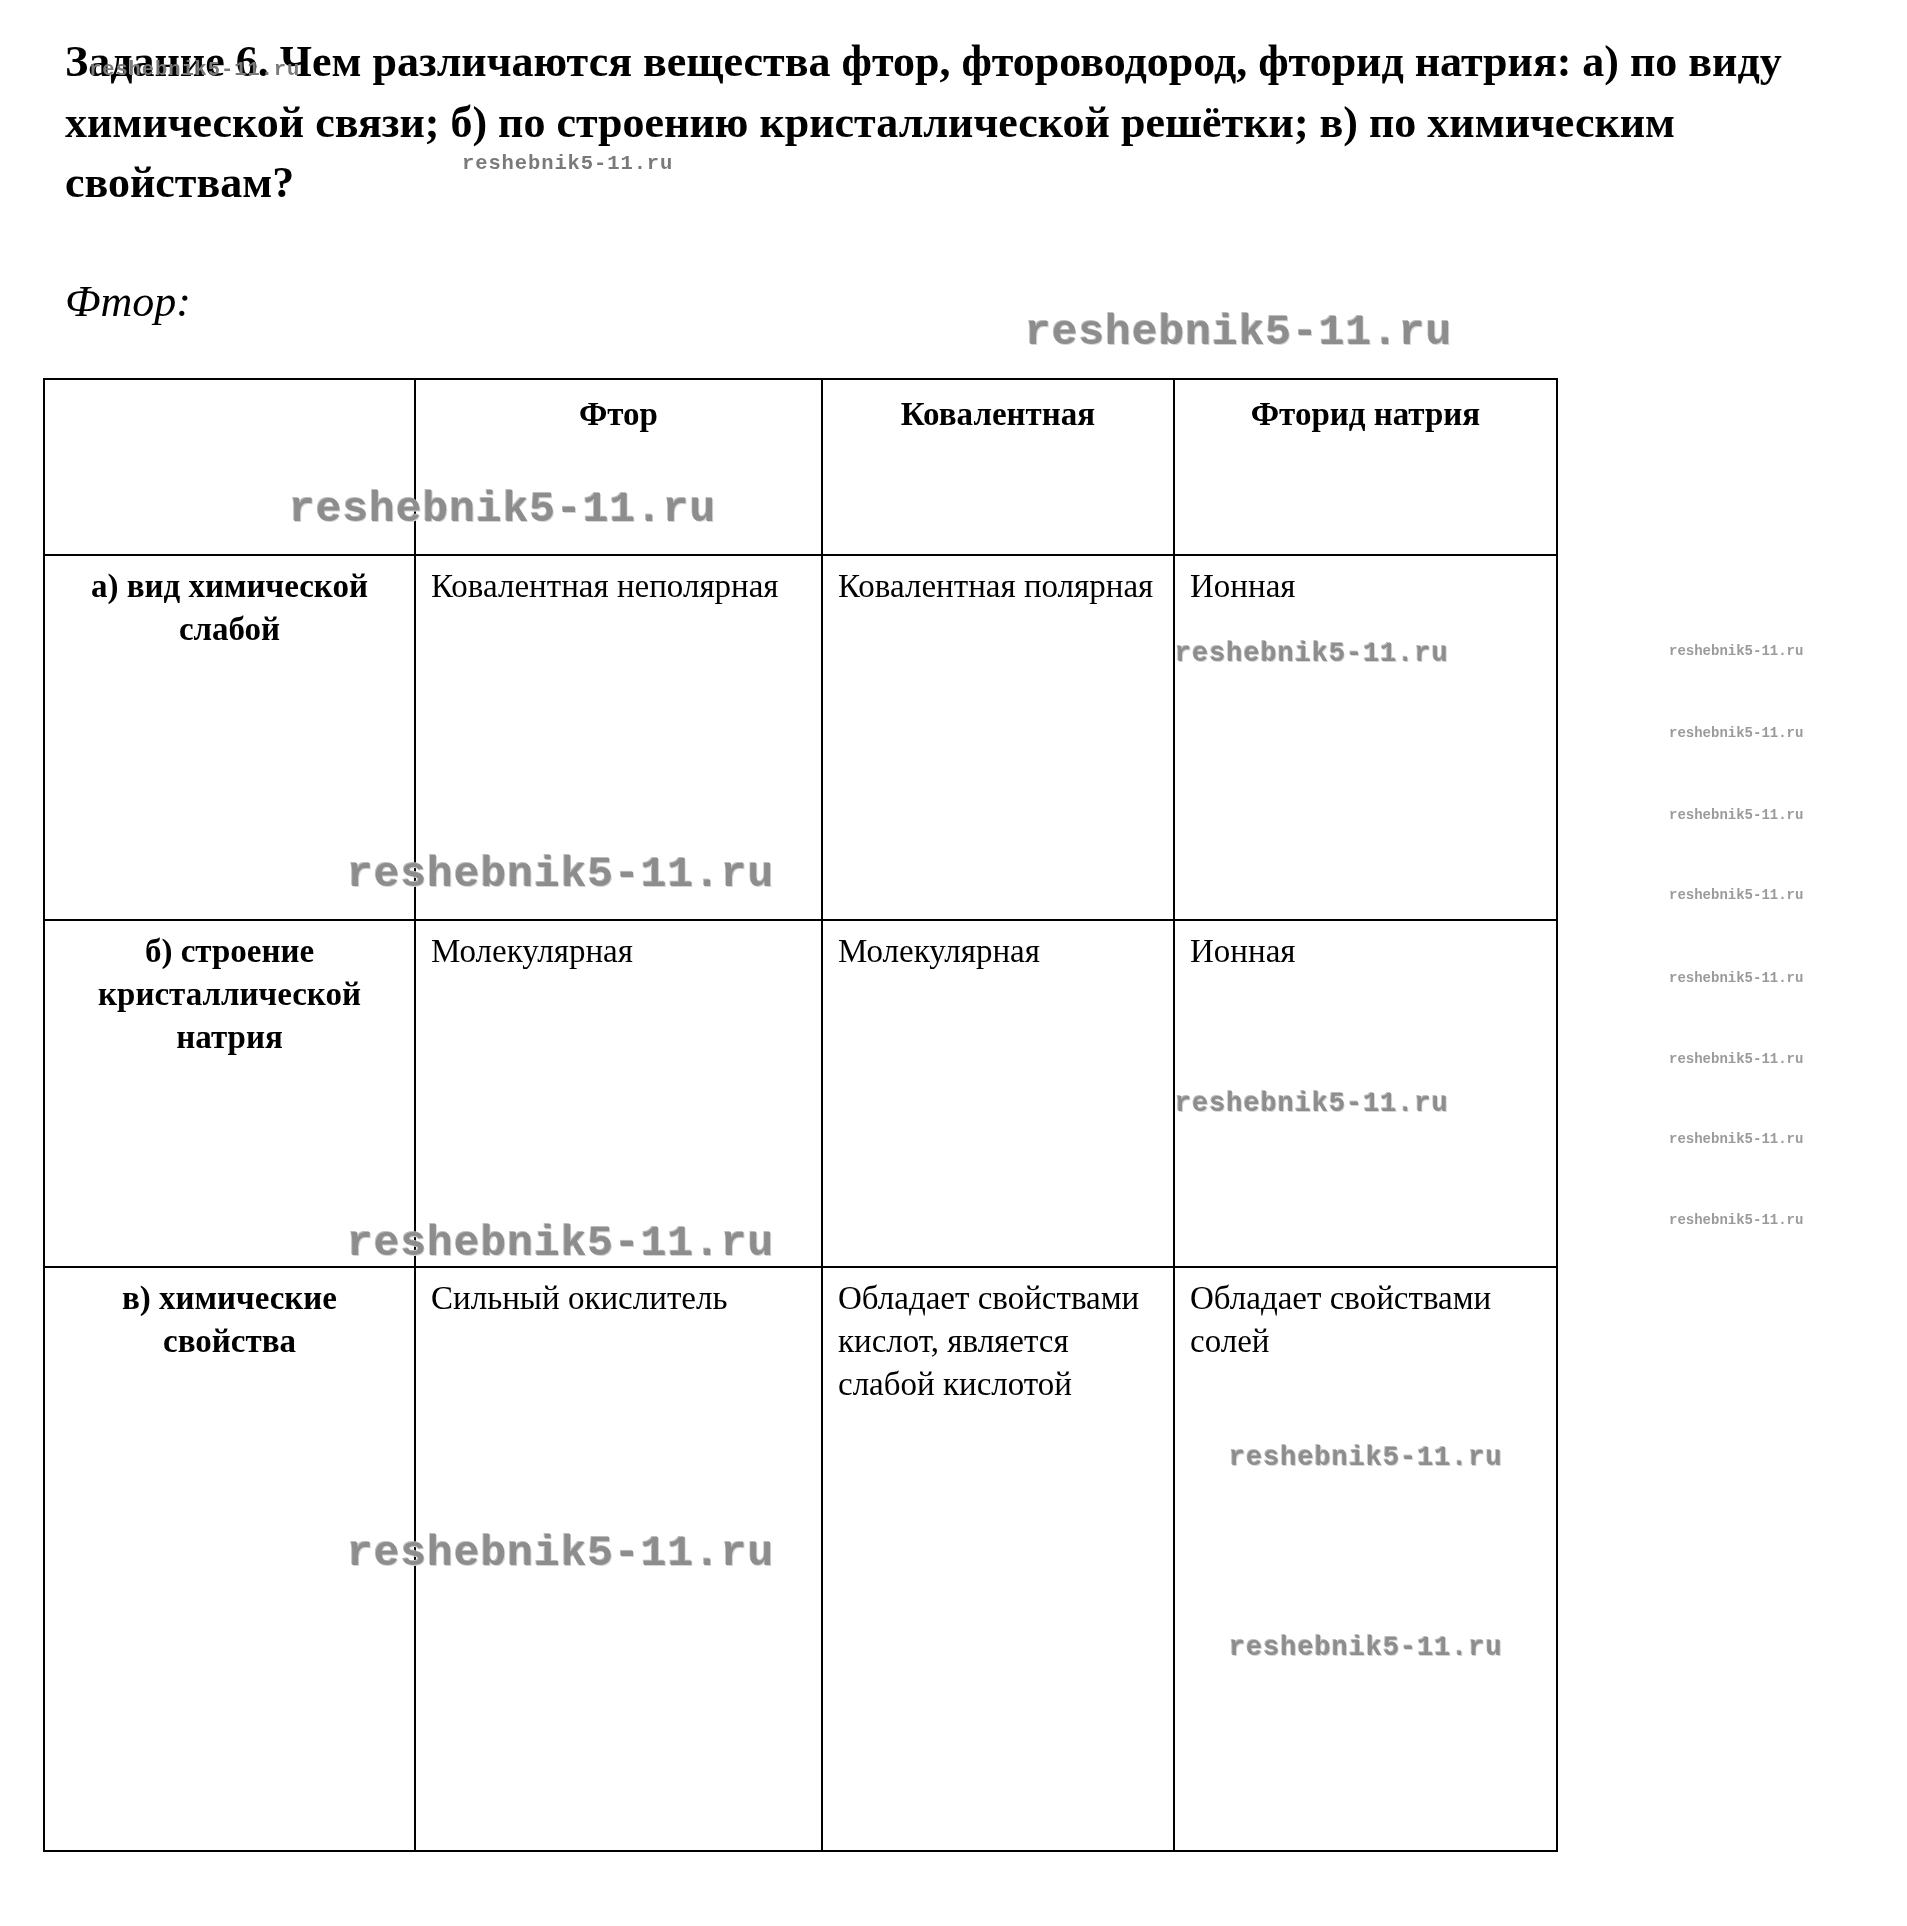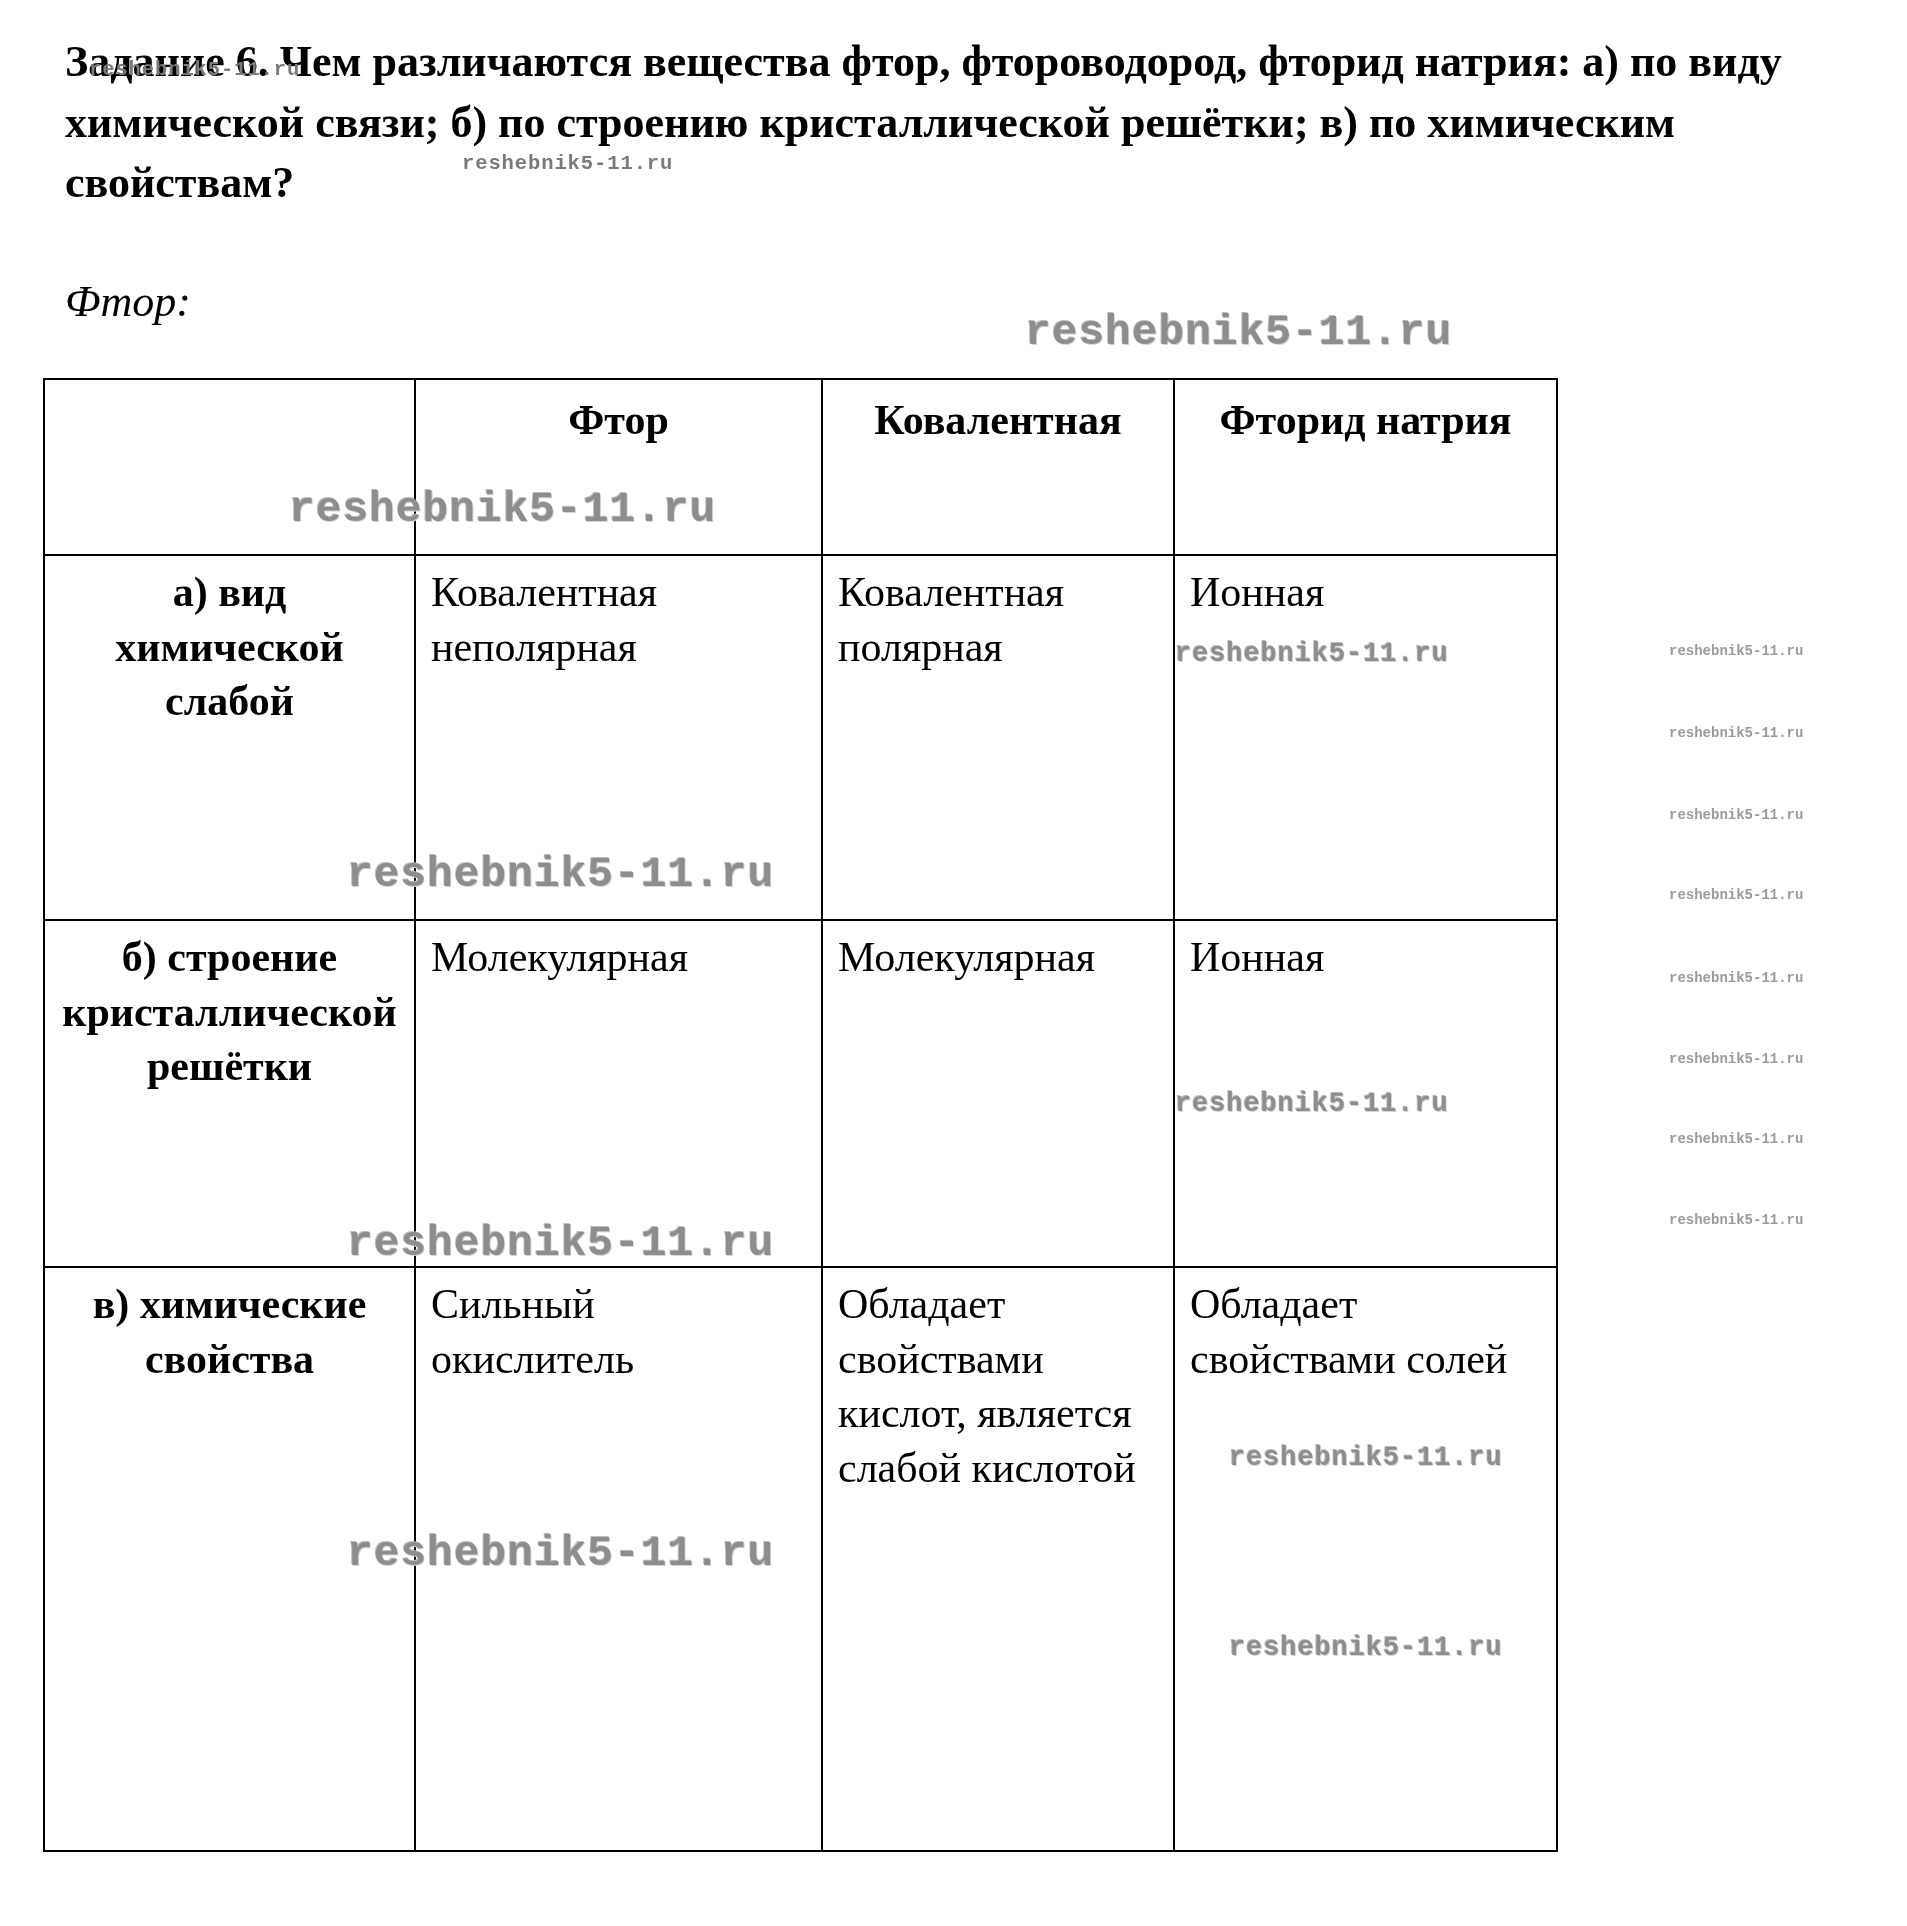--- a/index.html
+++ b/index.html
@@ -35,21 +35,21 @@
     position: absolute;
     left: 43px;
     top: 378px;
     border-collapse: collapse;
     table-layout: fixed;
     width: 1514px;
   }
   .answer-table td, .answer-table th {
     border: 2.8px solid #000;
     vertical-align: top;
-    font-size: 42px;
+    font-size: 33px;
     line-height: 1.3;
     padding: 9.3px 15px;
     overflow-wrap: break-word;
     word-break: break-word;
   }
   .answer-table th {
     font-weight: bold;
     text-align: center;
     padding-top: 13px;
   }
@@ -97,21 +97,21 @@
     <th>Ковалентная</th>
     <th>Фторид натрия</th>
   </tr>
   <tr style="height:365px">
     <td class="row-label">а) вид химической слабой</td>
     <td>Ковалентная неполярная</td>
     <td>Ковалентная полярная</td>
     <td>Ионная</td>
   </tr>
   <tr style="height:347px">
-    <td class="row-label">б) строение кристаллической решётки</td>
+    <td class="row-label">б) строение кристаллической натрия</td>
     <td>Молекулярная</td>
     <td>Молекулярная</td>
     <td>Ионная</td>
   </tr>
   <tr style="height:584px">
     <td class="row-label">в) химические свойства</td>
     <td>Сильный окислитель</td>
     <td>Обладает свойствами кислот, является слабой кислотой</td>
     <td>Обладает свойствами солей</td>
   </tr>

